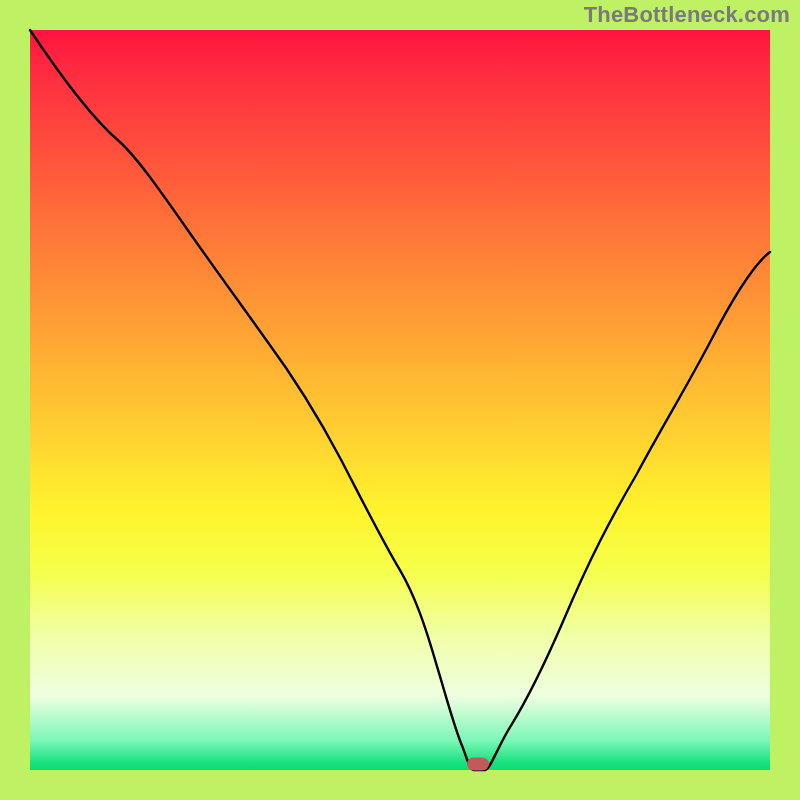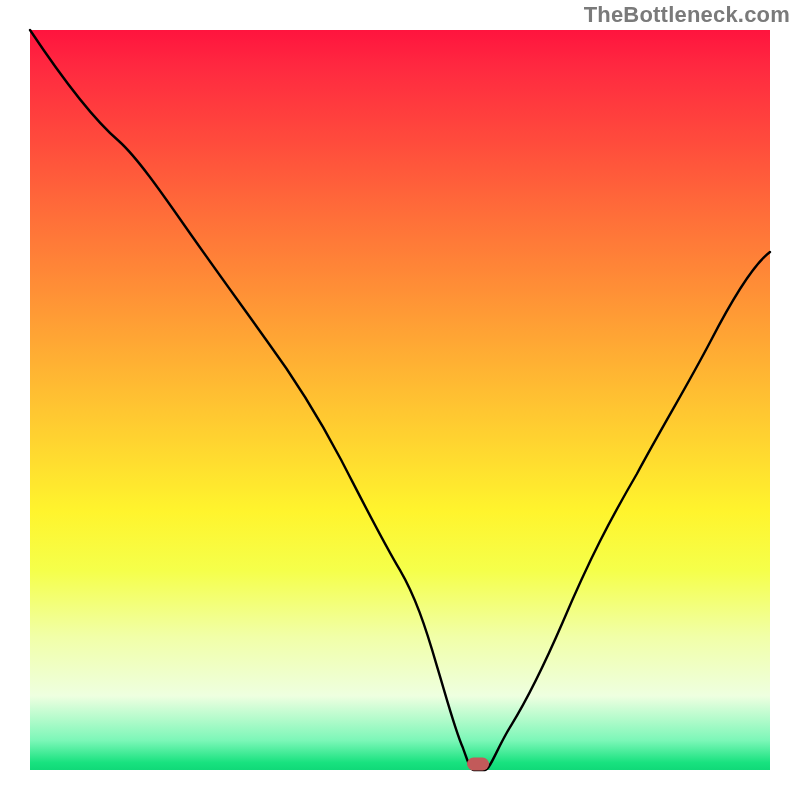--- a/index.html
+++ b/index.html
@@ -10,21 +10,21 @@
     background: #000000;
     overflow: hidden;
     font-family: Arial, Helvetica, sans-serif;
   }
   .frame {
     position: absolute;
     top: 0;
     left: 0;
     width: 800px;
     height: 800px;
-    background: #ffffff;
+    background: #bef264;
   }
   .plot {
     
     position: absolute;
     top: 30px;
     left: 30px;
     width: 740px;
     height: 740px;
   }
   .grad {

